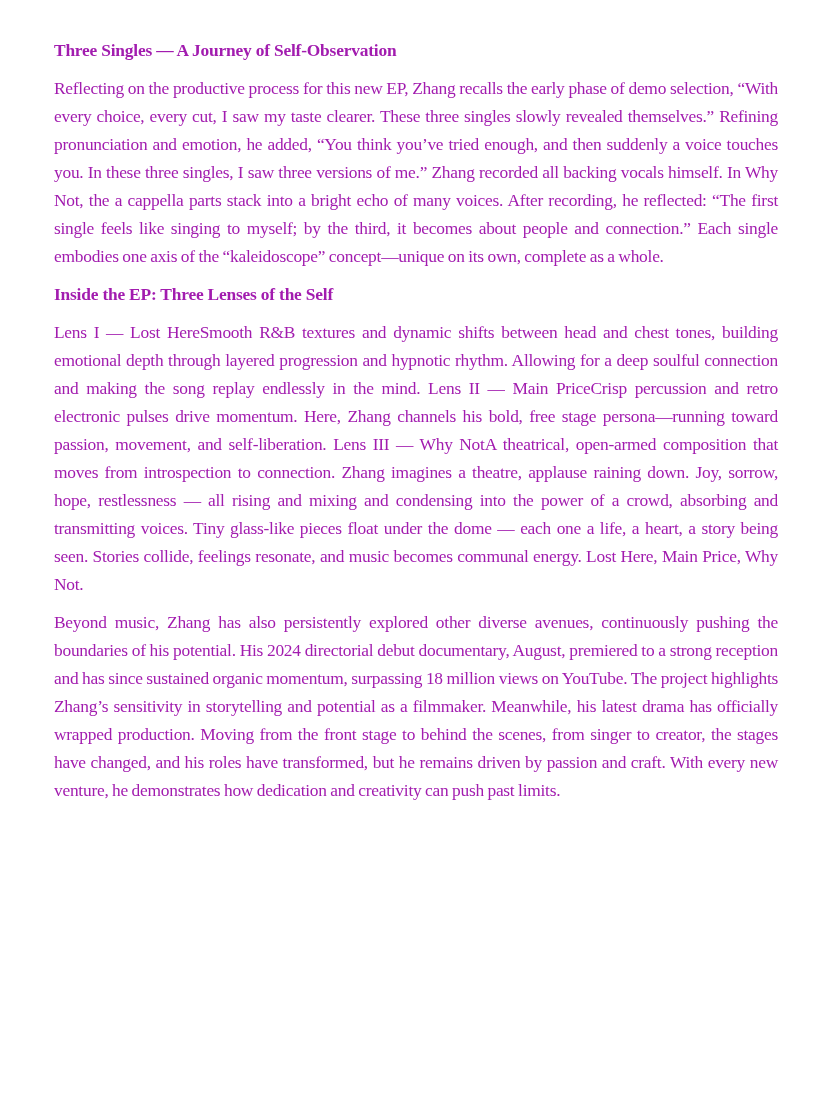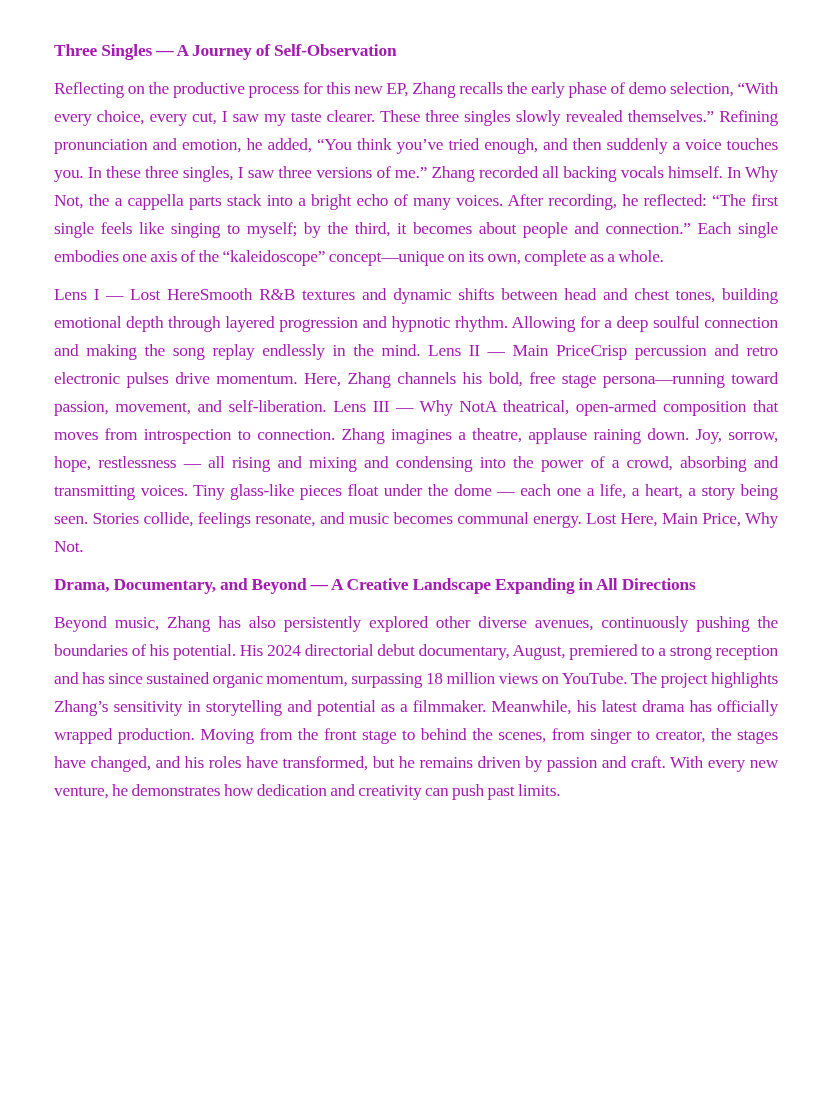--- a/index.html
+++ b/index.html
@@ -41,21 +41,21 @@
 <body>
 
 <div class="article">
 
   <section>
     <h2 class="heading">Three Singles — A Journey of Self-Observation</h2>
     <p class="para">Reflecting on the productive process for this new EP, Zhang recalls the early phase of demo selection, “With every choice, every cut, I saw my taste clearer. These three singles slowly revealed themselves.” Refining pronunciation and emotion, he added, “You think you’ve tried enough, and then suddenly a voice touches you. In these three singles, I saw three versions of me.” Zhang recorded all backing vocals himself. In Why Not, the a cappella parts stack into a bright echo of many voices. After recording, he reflected: “The first single feels like singing to myself; by the third, it becomes about people and connection.” Each single embodies one axis of the “kaleidoscope” concept—unique on its own, complete as a whole.</p>
   </section>
 
   <section>
+    <h2 class="heading">Inside the EP: Three Lenses of the Self</h2>
     <p class="para">Lens I — Lost HereSmooth R&amp;B textures and dynamic shifts between head and chest tones, building emotional depth through layered progression and hypnotic rhythm. Allowing for a deep soulful connection and making the song replay endlessly in the mind. Lens II — Main PriceCrisp percussion and retro electronic pulses drive momentum. Here, Zhang channels his bold, free stage persona—running toward passion, movement, and self-liberation. Lens III — Why NotA theatrical, open-armed composition that moves from introspection to connection. Zhang imagines a theatre, applause raining down. Joy, sorrow, hope, restlessness — all rising and mixing and condensing into the power of a crowd, absorbing and transmitting voices. Tiny glass-like pieces float under the dome — each one a life, a heart, a story being seen. Stories collide, feelings resonate, and music becomes communal energy. Lost Here, Main Price, Why Not.</p>
   </section>
 
   <section>
-    <h2 class="heading">Drama, Documentary, and Beyond — A Creative Landscape Expanding in All Directions</h2>
     <p class="para">Beyond music, Zhang has also persistently explored other diverse avenues, continuously pushing the boundaries of his potential. His 2024 directorial debut documentary, August, premiered to a strong reception and has since sustained organic momentum, surpassing 18 million views on YouTube. The project highlights Zhang’s sensitivity in storytelling and potential as a filmmaker. Meanwhile, his latest drama has officially wrapped production. Moving from the front stage to behind the scenes, from singer to creator, the stages have changed, and his roles have transformed, but he remains driven by passion and craft. With every new venture, he demonstrates how dedication and creativity can push past limits.</p>
   </section>
 
 </div>
 
 </body></html>

